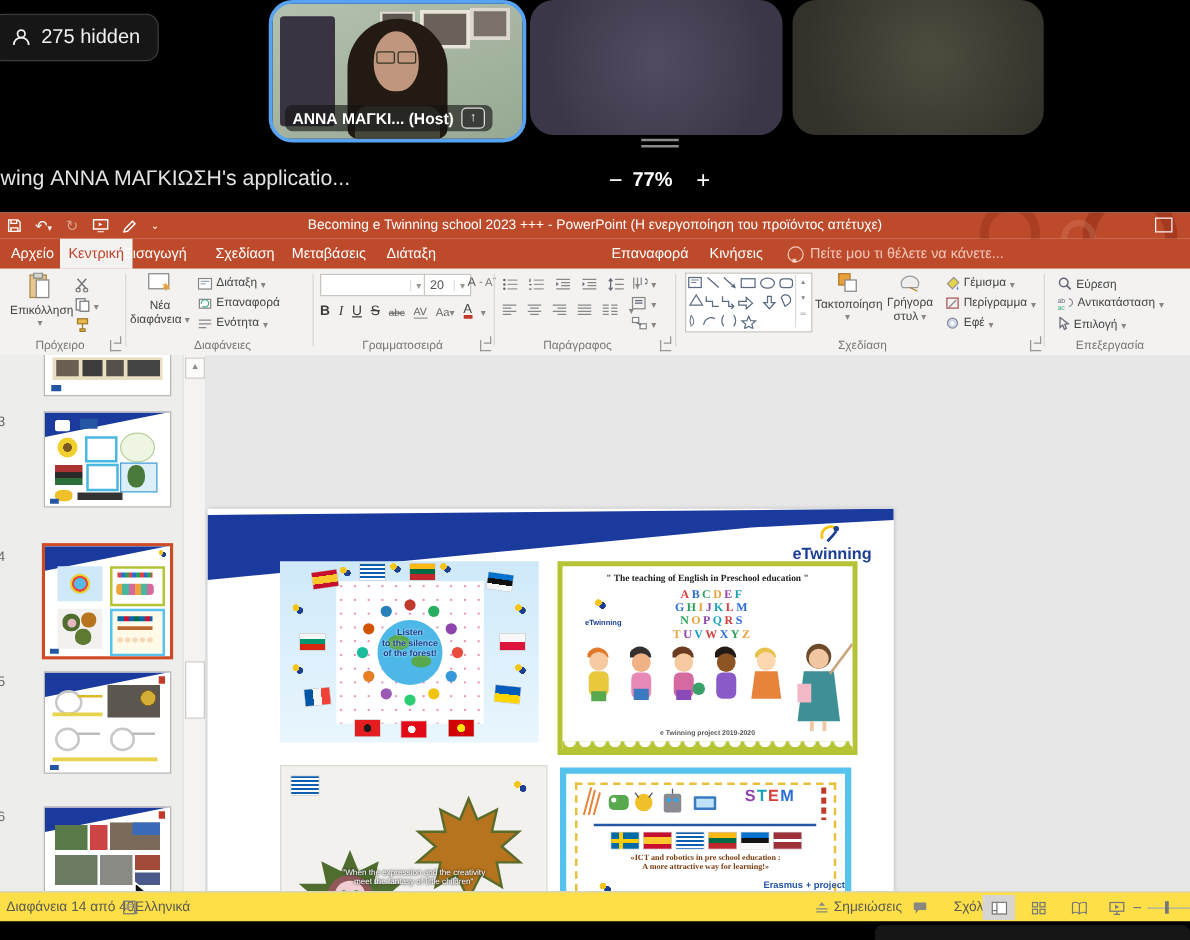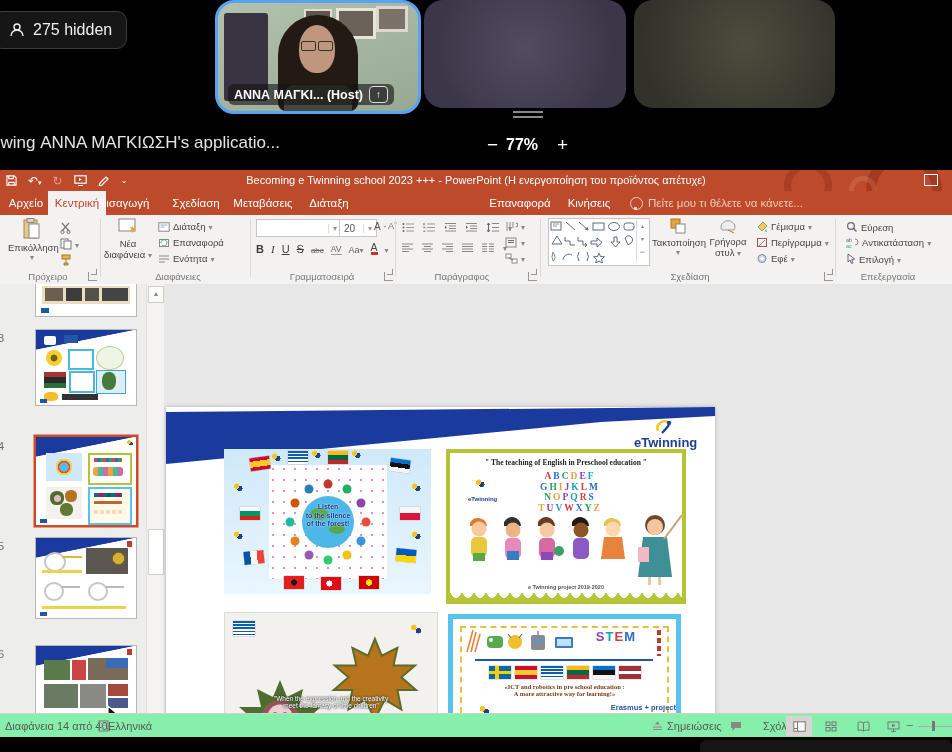--- a/index.html
+++ b/index.html
@@ -56,21 +56,21 @@
   .thumblane{position:absolute;left:0;top:0;width:146px;height:429px;background:#ededec;}
   .scroll-lane{position:absolute;left:146px;top:0;width:17px;height:429px;background:#f4f3f2;border-left:1px solid #e0dedc;}
   .scroll-up{position:absolute;left:148px;top:2px;width:14px;height:15px;background:#fbfbfa;border:1px solid #cfccc8;color:#8a8680;font-size:7px;text-align:center;line-height:14px;}
   .scroll-thumb{position:absolute;left:148px;top:245px;width:14px;height:44px;background:#fff;border:1px solid #cfccc8;}
   .thumb{position:absolute;left:36px;width:100px;background:#fff;box-shadow:0 0 0 1px #b9b7b4;overflow:hidden;}
   .thumb.sel{box-shadow:0 0 0 2.5px #d04a26;}
   .tnum{position:absolute;left:-2px;width:12px;font-size:11px;color:#6a6a6a;}
   .swoosh{position:absolute;left:0;top:0;width:100%;height:20px;
     background:linear-gradient(to bottom right,#1b3a9e 48%,transparent 50%);}
   .slide{position:absolute;left:166px;top:123px;width:549px;height:412px;background:#fff;box-shadow:0 0 4px rgba(0,0,0,.25);}
-  .statusbar{position:absolute;left:0;top:543px;width:952px;height:24px;background:#86efac;border-top:1px solid #d2cfcc;
+  .statusbar{position:absolute;left:0;top:543px;width:952px;height:24px;background:#fde047;border-top:1px solid #d2cfcc;
     font-size:11px;color:#5c5954;}
   .sb{position:absolute;top:0;height:24px;line-height:24px;white-space:nowrap;}
   .viewbtn{position:absolute;top:2px;width:26px;height:20px;display:flex;align-items:center;justify-content:center;}
   .viewbtn.on{background:#d8d4d1;}
   
   .fl{position:absolute;width:20px;height:13px;box-shadow:0 0 0 .5px #c8c8c8;}
   .fl-es{background:linear-gradient(180deg,#c8102e 27%,#ffc72c 27% 73%,#c8102e 73%);}
   .fl-gr{background:repeating-linear-gradient(180deg,#0d5eaf 0 1.6px,#fff 1.6px 3.2px);}
   .fl-lt{background:linear-gradient(180deg,#fdb913 33%,#006a44 33% 66%,#c1272d 66%);}
   .fl-ee{background:linear-gradient(180deg,#0072ce 34%,#111 34% 67%,#f7f7f7 67%);}

